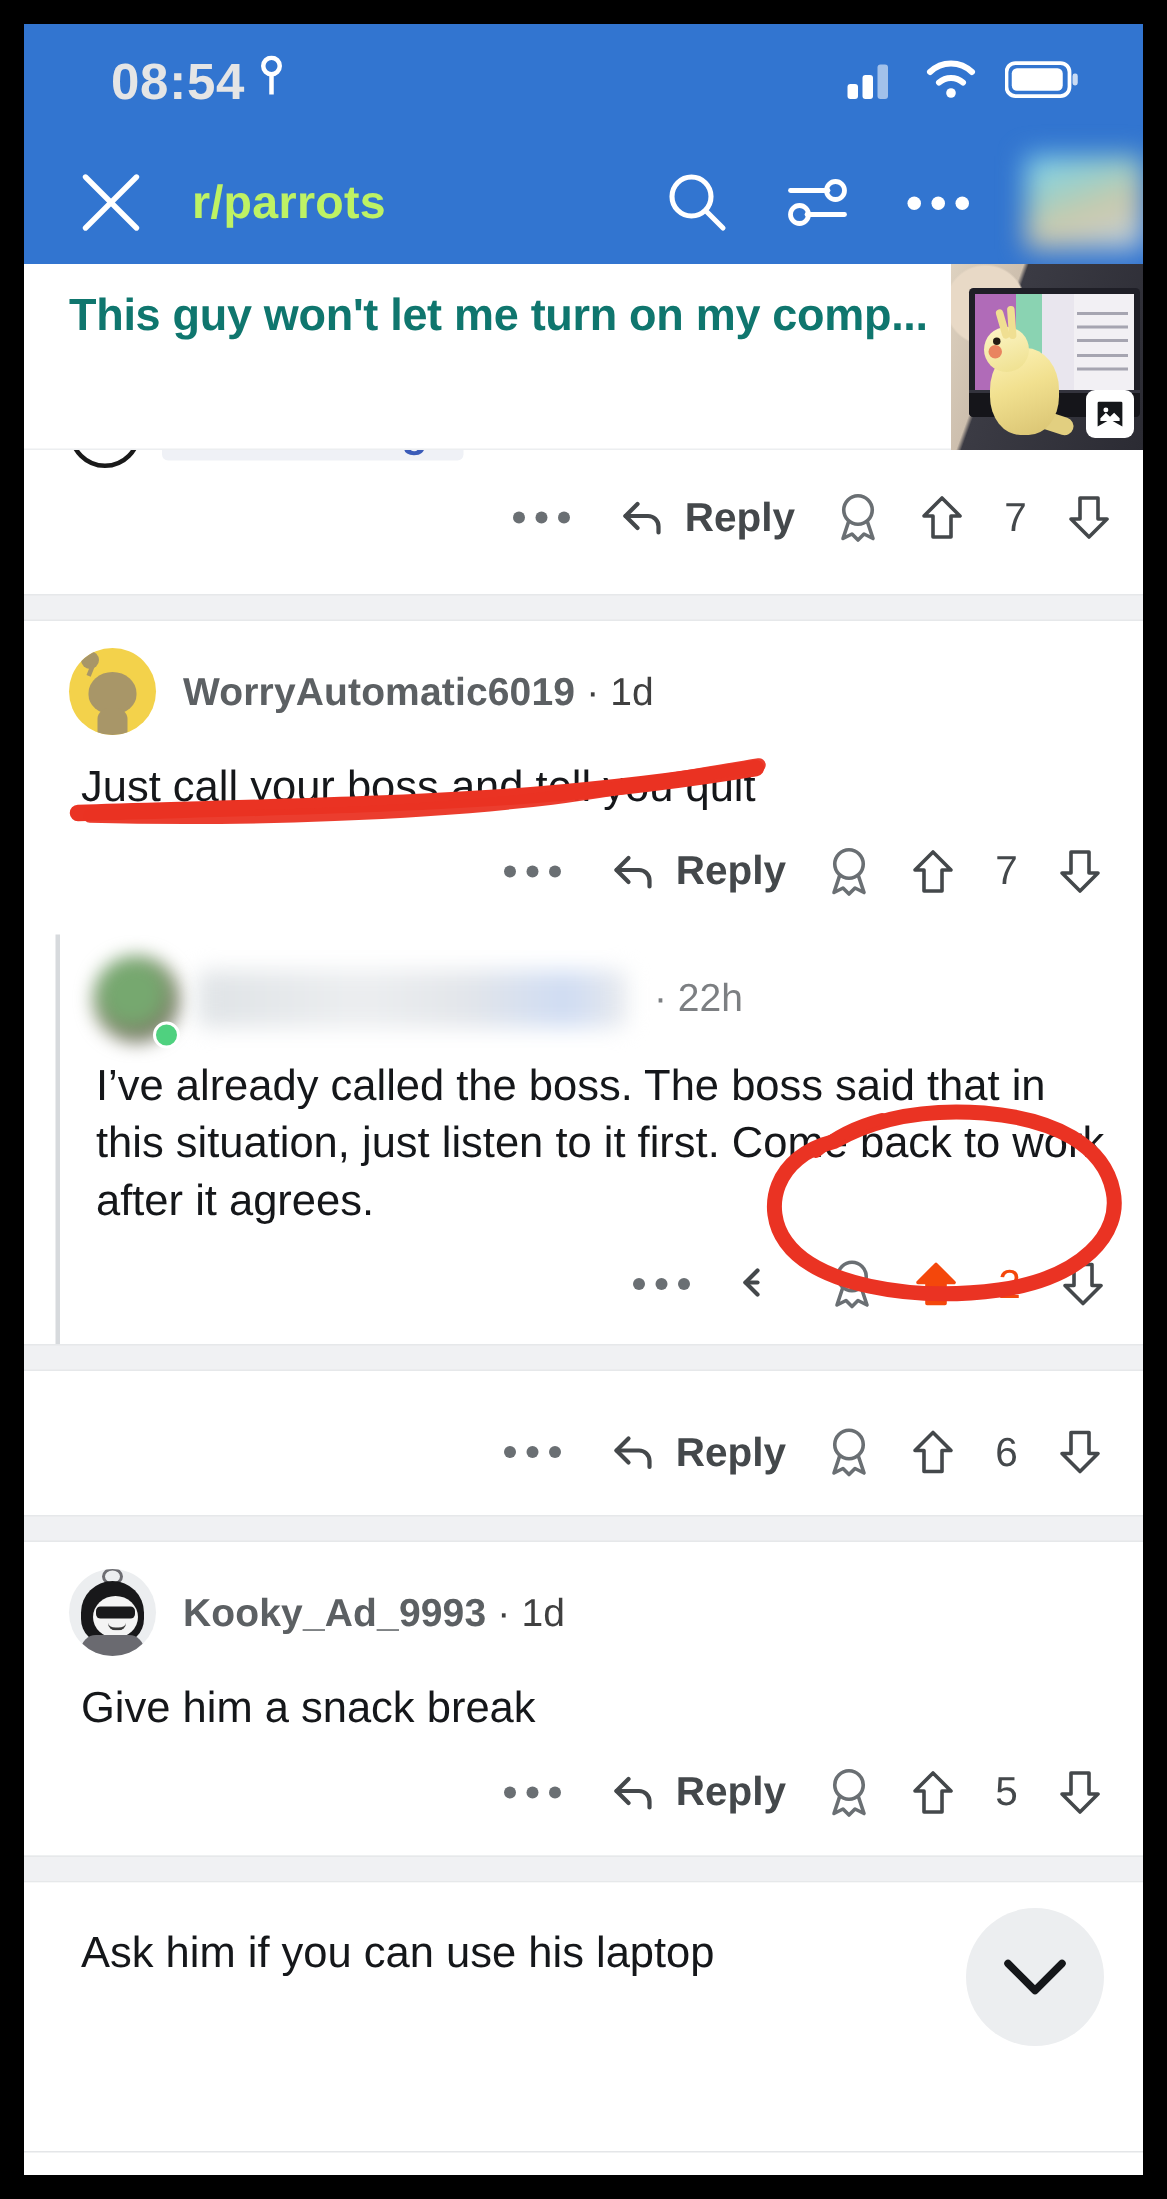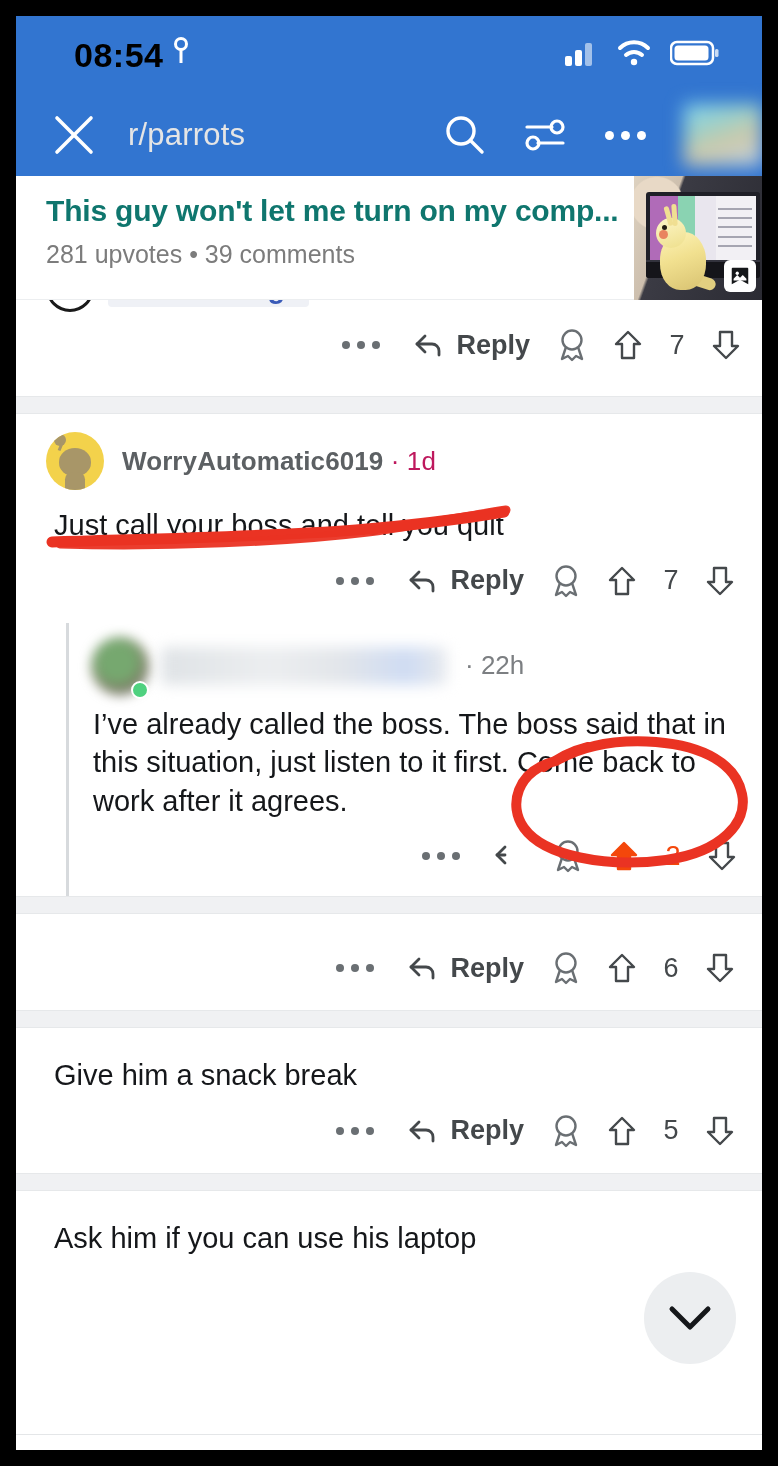--- a/index.html
+++ b/index.html
@@ -42,21 +42,21 @@
   }
   .status-left {
     display: flex;
     align-items: center;
     gap: 10px;
   }
   .status-time {
     font-size: 34px;
     font-weight: bold;
     letter-spacing: 0.5px;
-    color: #000000;
+    color: #e5e5e5;
   }
   .loc-icon { display:block; }
   .status-right {
     display: flex;
     align-items: center;
     gap: 18px;
   }
 
   
   .app-bar {
@@ -66,23 +66,23 @@
     align-items: center;
     padding: 0 0 0 32px;
     position: relative;
   }
   .close-btn {
     width: 52px; height: 52px;
     display: flex; align-items: center; justify-content: center;
     cursor: pointer;
   }
   .subreddit-name {
-    color: #e5e5e5;
+    color: #bef264;
     font-size: 31px;
-    font-weight: normal;
+    font-weight: bold;
     margin-left: 28px;
     letter-spacing: 0.2px;
   }
   .app-bar-actions {
     margin-left: auto;
     display: flex;
     align-items: center;
     gap: 26px;
     padding-right: 10px;
   }
@@ -269,21 +269,21 @@
     flex-shrink: 0;
     position: relative;
     overflow: hidden;
   }
   .byline {
     font-size: 26px;
     color: #5c6063;
     font-weight: bold;
     letter-spacing: 0.1px;
   }
-  .byline .age { font-weight: normal; color: #be185d; margin-top: 16px; }
+  .byline .age { font-weight: normal; color: #404040; margin-top: 16px; }
   .comment-body {
     font-size: 29px;
     color: #15171a;
     line-height: 1.33;
     padding: 10px 4px 0 8px;
   }
   .actions {
     display: flex;
     align-items: center;
     justify-content: flex-end;
@@ -306,21 +306,21 @@
   }
   .score {
     font-size: 27px; color: #44484b; min-width: 18px; text-align: center;
   }
   .score.voted { color: #f4470b; font-weight: normal; }
 
   
   .nested {
     display: flex;
     background: #ffffff;
-    padding-left: 50px;
+    padding-left: 21px;
   }
   .thread-line {
     width: 3px;
     background: #d7dadd;
     flex-shrink: 0;
     margin-right: 22px;
   }
   .nested-inner {
     flex: 1;
     padding: 14px 20px 6px 0;
@@ -560,21 +560,20 @@
               <span></span>
         </span>
       </div>
       <div class="avatar-blur"></div>
     </div>
   </div>
 
   <div class="post-header">
     <div class="post-header-text">
       <div class="post-title">This guy won't let me turn on my comp...</div>
-      <div class="post-meta">281 upvotes • 39 comments</div>
     </div>
     <div class="post-thumb">
       <div class="thumb-room"></div>
       <div class="thumb-laptop">
         <div class="thumb-screen">
           <span class="line" style="top:18%"></span>
           <span class="line" style="top:32%"></span>
           <span class="line" style="top:46%"></span>
           <span class="line" style="top:60%"></span>
           <span class="line" style="top:74%"></span>
@@ -768,20 +767,34 @@
           <svg width="28" height="32" viewBox="0 0 28 32">
             <path d="M14 29 L26 17 L20 17 L20 3 L8 3 L8 17 L2 17 Z" fill="none" stroke="#44484b" stroke-width="2.4" stroke-linejoin="round"></path>
           </svg>
         </span>
       </div>
     </div>
 
     <div class="divider"></div>
 
     <div class="comment">
+      <div class="comment-head">
+        <span class="avatar av-hood">
+          <span class="h-ring"></span>
+              <span class="h-hood"></span>
+          <span class="h-face"></span>
+              <span class="h-glass"></span>
+          <span class="h-smile"></span>
+              <span class="h-body"></span>
+        </span>
+        <span class="byline">
+          <span>Kooky_Ad_9993</span>
+          <span class="age"> <span>·</span> <span>1d</span></span>
+        </span>
+      </div>
       <div class="comment-body">Give him a snack break</div>
       <div class="actions">
         <span class="act-dots">
               <span></span>
               <span></span>
               <span></span>
             </span>
         <span class="act">
           <svg width="34" height="30" viewBox="0 0 34 30">
             <path d="M13 6 L5 14 L13 22" fill="none" stroke="#44484b" stroke-width="2.8" stroke-linecap="round" stroke-linejoin="round"></path>

